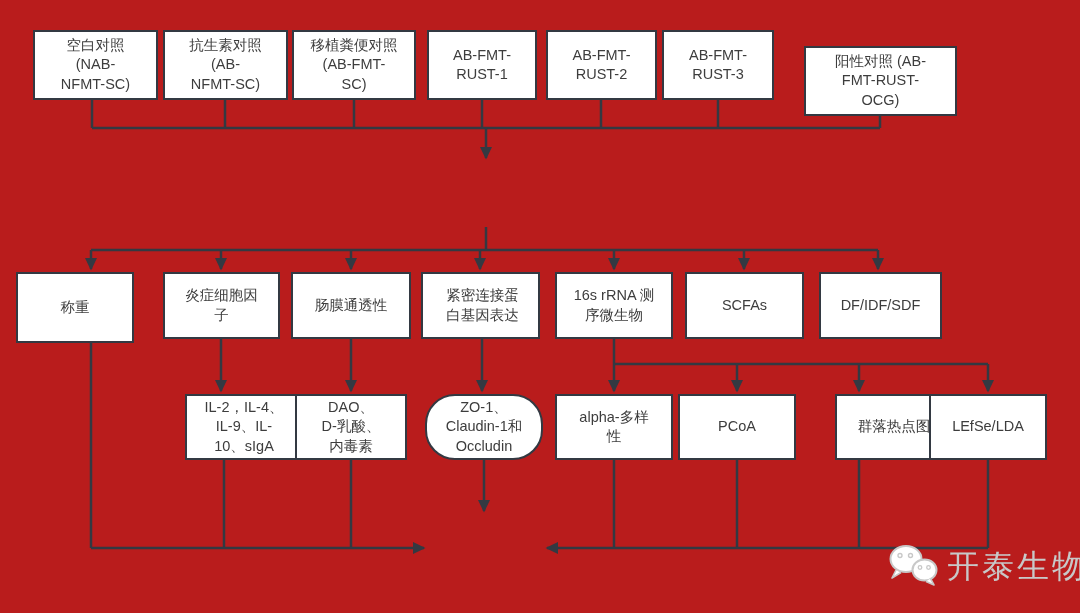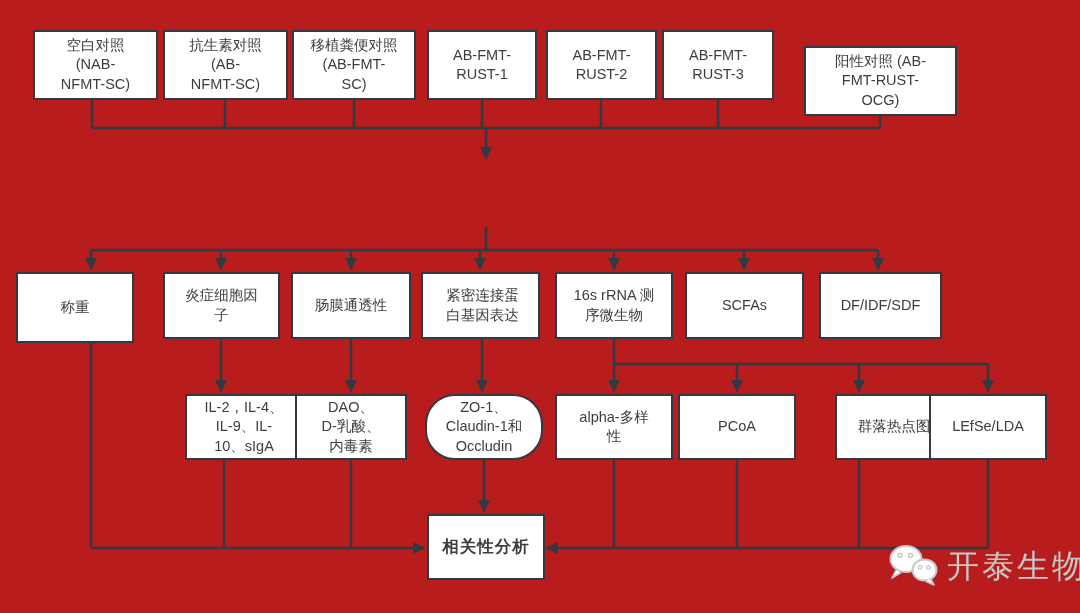--- a/index.html
+++ b/index.html
@@ -122,21 +122,20 @@
 内毒素</div>
   <div class="node" style="left:425px;top:394px;width:118px;height:66px;border-radius:30px;">ZO-1、
 Claudin-1和
 Occludin</div>
   <div class="node" style="left:555px;top:394px;width:118px;height:66px;">alpha-多样
 性</div>
   <div class="node" style="left:678px;top:394px;width:118px;height:66px;">PCoA</div>
   <div class="node" style="left:800px;top:394px;width:118px;height:66px;margin-left:35px;">群落热点图</div>
   <div class="node" style="left:929px;top:394px;width:118px;height:66px;">LEfSe/LDA</div>
 
-  <div class="node bold" style="left:427px;top:514px;width:118px;height:66px;">相关性分析</div>
 
   <div class="watermark" style="left:885px;top:543px;">
     <span>
       <svg width="56" height="44" viewBox="0 0 56 44" fill="none">
         <ellipse cx="21" cy="16" rx="15.5" ry="13" fill="#ffffff" stroke="#c8c8c8" stroke-width="2"></ellipse>
         <path d="M11,27 L7,35 L16,29.5" fill="#ffffff" stroke="#c8c8c8" stroke-width="1.6" stroke-linejoin="round"></path>
         <circle cx="15" cy="12.5" r="2" stroke="#c8c8c8" stroke-width="1.4" fill="none"></circle>
         <circle cx="25.5" cy="12.5" r="2" stroke="#c8c8c8" stroke-width="1.4" fill="none"></circle>
         <ellipse cx="39.5" cy="27" rx="12" ry="10.5" fill="#ffffff" stroke="#c8c8c8" stroke-width="2"></ellipse>
         <path d="M45.5,35.5 L49,42 L41,38.5" fill="#ffffff" stroke="#c8c8c8" stroke-width="1.6" stroke-linejoin="round"></path>

